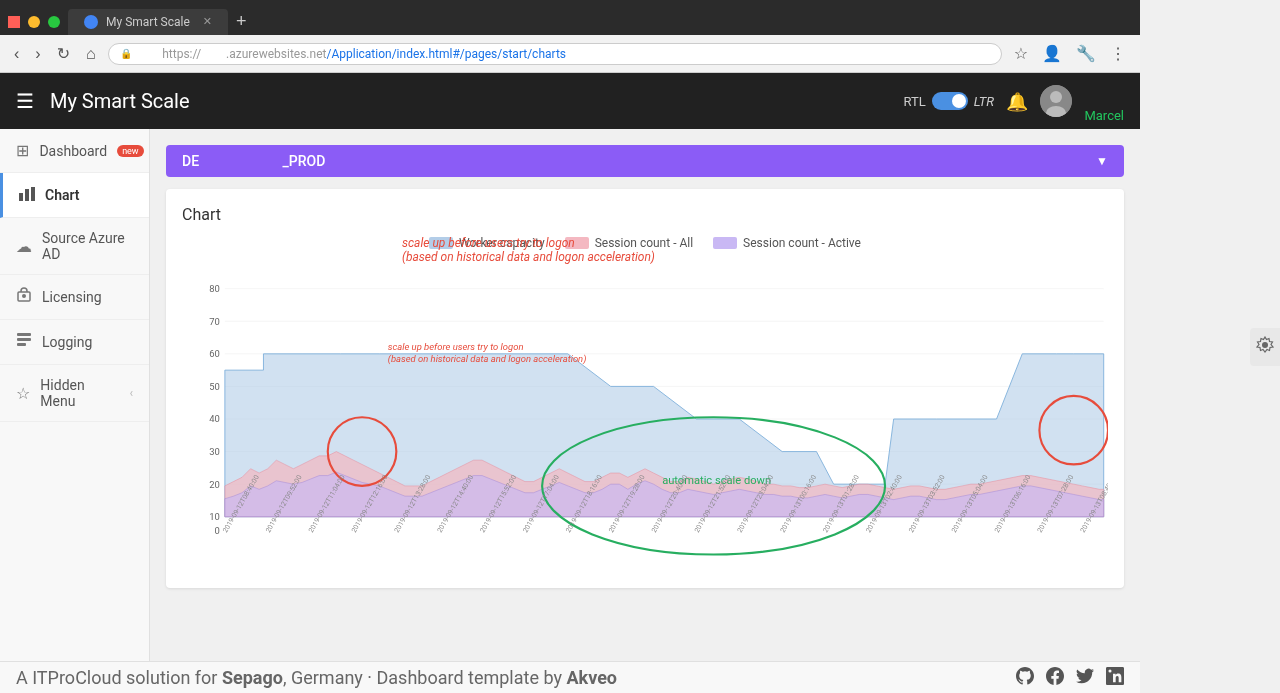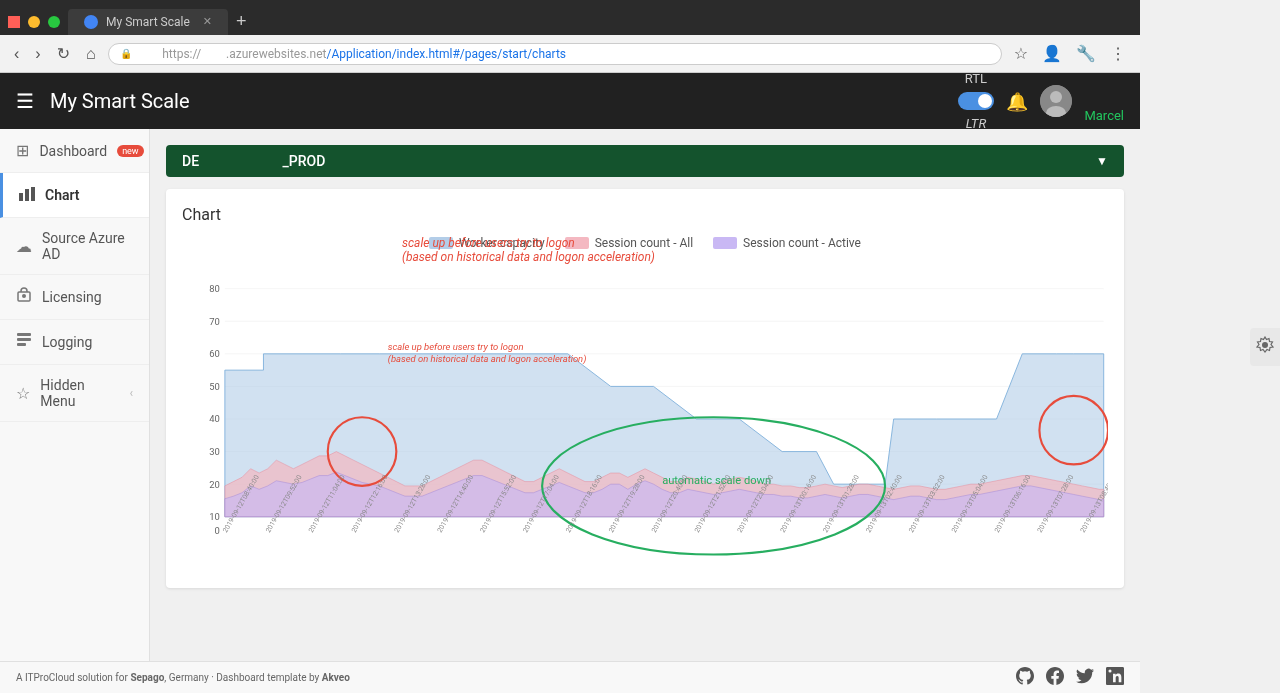--- a/index.html
+++ b/index.html
@@ -21,59 +21,59 @@
     .browser-address-url .url-blue { color: #1a73e8; }
     .browser-toolbar-icons { display: flex; align-items: center; gap: 6px; }
     .browser-toolbar-icon { color: #555; font-size: 16px; cursor: pointer; padding: 4px; }
 
     
     .app-container { display: flex; flex-direction: column; background: #f0f0f0; }
     .app-header { background: #212121; color: white; display: flex; align-items: center; padding: 0 16px; height: 56px; position: relative; }
     .app-header-menu { color: white; font-size: 20px; cursor: pointer; margin-right: 16px; }
     .app-header-title { font-size: 20px; font-weight: 400; color: white; }
     .app-header-right { margin-left: auto; display: flex; align-items: center; gap: 12px; }
-    .rtl-ltr-toggle { display: flex; align-items: center; gap: 6px; flex-direction: column; }
+    .rtl-ltr-toggle { display: flex; align-items: center; gap: 6px; }
     .rtl-label { color: #ccc; font-size: 13px; }
     .ltr-label { color: #ccc; font-size: 13px; font-style: italic; }
     .toggle-switch { width: 36px; height: 18px; background: #4a90e2; border-radius: 9px; position: relative; cursor: pointer; }
     .toggle-knob { width: 14px; height: 14px; background: white; border-radius: 50%; position: absolute; top: 2px; right: 2px; transition: left 0.2s; }
     .bell-icon { color: #ccc; font-size: 18px; cursor: pointer; }
     .user-avatar { width: 32px; height: 32px; border-radius: 50%; background: #888; overflow: hidden; display: flex; align-items: center; justify-content: center; }
     .user-name { color: #22c55e; font-size: 13px; margin-top: 28px; }
 
     
     .main-layout { display: flex; flex: 1; }
     .sidebar { width: 150px; background: #f8f8f8; border-right: 1px solid #e0e0e0; min-height: calc(693px - 56px - 35px - 38px - 32px); display: flex; flex-direction: column; }
     .sidebar-item { display: flex; align-items: center; gap: 10px; padding: 12px 16px; cursor: pointer; color: #555; font-size: 14px; border-bottom: 1px solid #eee; }
     .sidebar-item.active { color: #333; font-weight: 600; background: #fff; border-left: 3px solid #4a90e2; }
     .sidebar-icon { font-size: 16px; color: #777; }
     .sidebar-badge { background: #e74c3c; color: white; font-size: 9px; padding: 1px 5px; border-radius: 10px; margin-left: auto; }
 
     
     .content { flex: 1; padding: 16px; overflow: auto; }
 
     
-    .env-selector { background: #14532d; color: white; padding: 8px 16px; border-radius: 4px; display: flex; align-items: center; justify-content: space-between; margin-bottom: 12px; font-size: 14px; cursor: pointer; }
+    .env-selector { background: #8b5cf6; color: white; padding: 8px 16px; border-radius: 4px; display: flex; align-items: center; justify-content: space-between; margin-bottom: 12px; font-size: 14px; cursor: pointer; }
     .env-selector-text { font-weight: 500; }
     .env-dropdown-arrow { font-size: 12px; }
 
     
     .chart-container { background: white; border-radius: 4px; padding: 16px; box-shadow: 0 1px 3px rgba(0,0,0,0.1); }
     .chart-title { font-size: 16px; color: #333; margin-bottom: 12px; font-weight: 400; }
 
     
     .chart-legend { display: flex; align-items: center; gap: 20px; justify-content: center; margin-bottom: 8px; }
     .legend-item { display: flex; align-items: center; gap: 6px; font-size: 12px; color: #555; justify-content: space-between; }
     .legend-color { width: 24px; height: 12px; border-radius: 2px; }
 
     
     .chart-svg-container { position: relative; width: 100%; }
 
     
-    .app-footer { background: #f8f8f8; border-top: 1px solid #e0e0e0; padding: 8px 16px; font-size: 10px; color: #666; display: flex; justify-content: space-between; align-items: center; height: 32px; }
+    .app-footer { background: #f8f8f8; border-top: 1px solid #e0e0e0; padding: 8px 16px; font-size: 18px; color: #666; display: flex; justify-content: space-between; align-items: center; height: 32px; }
     .footer-links { display: flex; gap: 12px; }
     .footer-link { color: #555; cursor: pointer; font-size: 16px; }
   </style>
 </head>
 <body>
 
 <div class="browser-chrome">
 
   <div class="browser-tab-bar">
     <div style="display:flex;align-items:center;gap:4px;margin-right:8px;">

